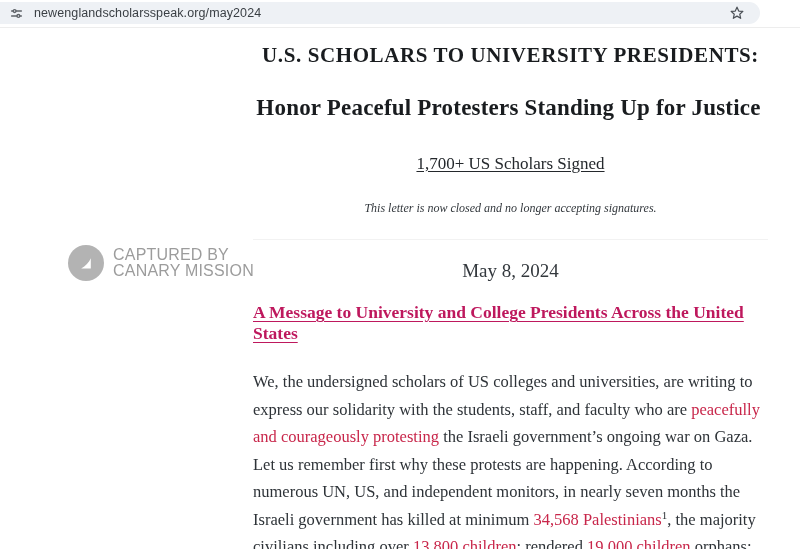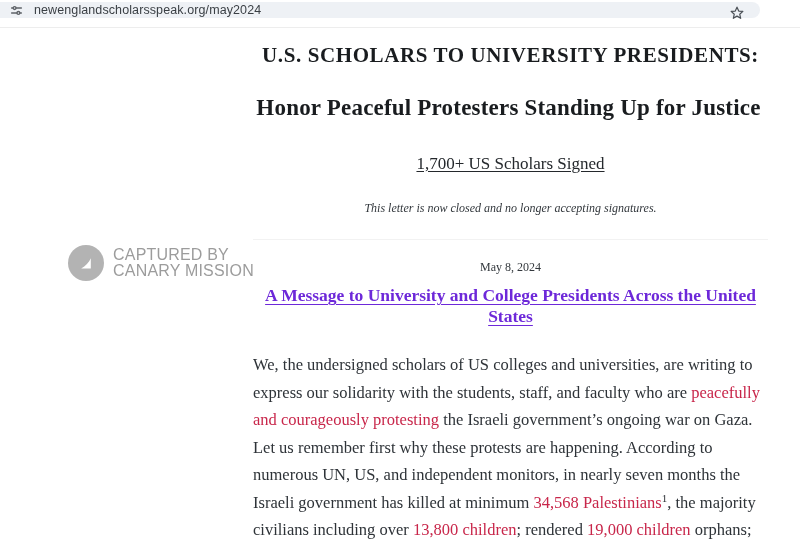--- a/index.html
+++ b/index.html
@@ -19,21 +19,21 @@
     color:var(--text-dark);
   }
   
   .browser-bar{
     position:absolute;top:0;left:0;width:800px;height:27px;
     background:#ffffff;
     border-bottom:1px solid #ededed;
     font-family:"Liberation Sans", sans-serif;
   }
   .omnibox{
-    position:absolute;top:2px;left:0;width:760px;height:16px;
+    position:absolute;top:2px;left:0;width:760px;height:22px;
     background:var(--omnibox-bg);
     border-radius:0 12px 12px 0;
     display:flex;align-items:center;
   }
   .tune-icon{margin-left:10px;display:flex;align-items:center;}
   .url-text{
     margin-left:11px;
     font-size:12.5px;color:#3a3f44;letter-spacing:.1px;
   }
   .star-icon{
@@ -81,25 +81,25 @@
     cursor:pointer;font-weight:500;
   }
   .closed-notice{
     margin-top:27px;text-align:center;
     font-style:italic;font-size:12px;color:#33383d;
   }
   .divider{
     margin:23px 0 0 0;border:none;border-top:1px solid #f2f2f2;height:0;
   }
   .letter-date{
-    margin-top:20px;text-align:center;font-size:12px;color:#33383d;
+    margin-top:20px;text-align:center;font-size:19px;color:#33383d;
   }
   .message-heading{
-    margin-top:10px;text-align:center;
-    font-size:17.5px;font-weight:700;color:#6d28d9;
+    margin-top:20px;
+    font-size:17.5px;font-weight:700;color:#be185d;
     text-decoration:underline;text-underline-offset:2.5px;
   }
   .body-par{
     margin:24px 0 0 0;
     font-size:16.5px;line-height:27.5px;color:var(--text-dark);
     text-align:left;
   }
   .seg-plain{color:var(--text-dark);margin-top:18px;}
   .seg-link{color:var(--link-red);cursor:pointer;}
   sup.seg-sup{font-size:11px;color:var(--text-dark);line-height:0;}

